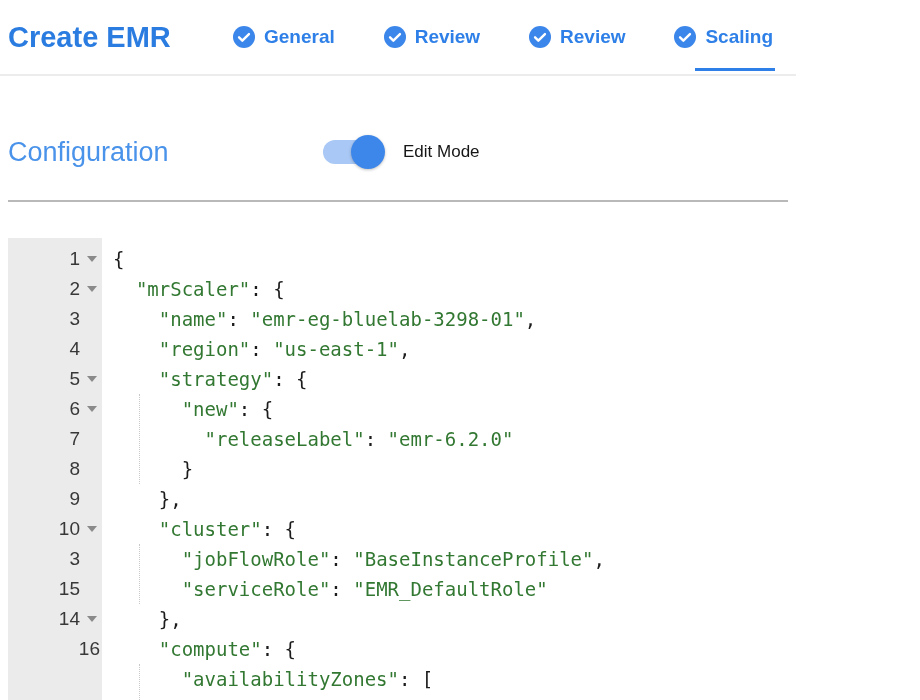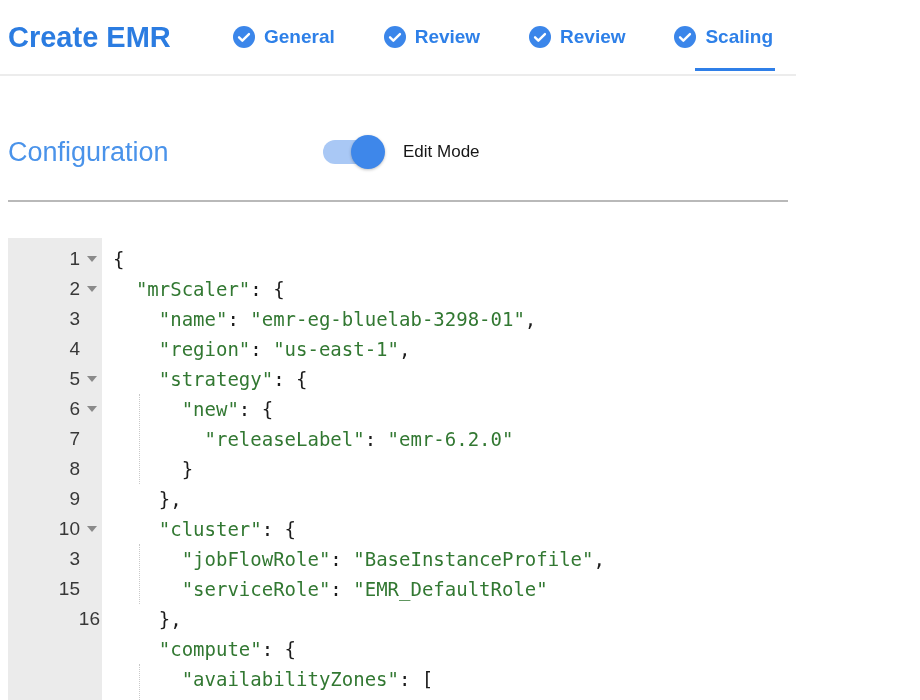--- a/index.html
+++ b/index.html
@@ -144,20 +144,24 @@
         </div>
         <div class="gutter-row">
           <span class="lnum">3</span>
           <span class="fold"></span>
         </div>
         <div class="gutter-row">
           <span class="lnum">15</span>
           <span class="fold"></span>
         </div>
         <div class="gutter-row">
+          <span class="lnum">14</span>
+          <span class="fold arrow"></span>
+        </div>
+        <div class="gutter-row">
           <span class="lnum">16</span>
         </div>
       </div>
     <div class="code" id="code">
         <div class="code-line"><span>{</span></div>
         <div class="code-line"><span>  </span><span class="tok-string">"mrScaler"</span><span>: {</span></div>
         <div class="code-line"><span>    </span><span class="tok-string">"name"</span><span>: </span><span class="tok-string">"emr-eg-bluelab-3298-01"</span><span>,</span></div>
         <div class="code-line"><span>    </span><span class="tok-string">"region"</span><span>: </span><span class="tok-string">"us-east-1"</span><span>,</span></div>
         <div class="code-line"><span>    </span><span class="tok-string">"strategy"</span><span>: {</span></div>
         <div class="code-line"><span>      </span><span class="tok-string">"new"</span><span>: {</span></div>

